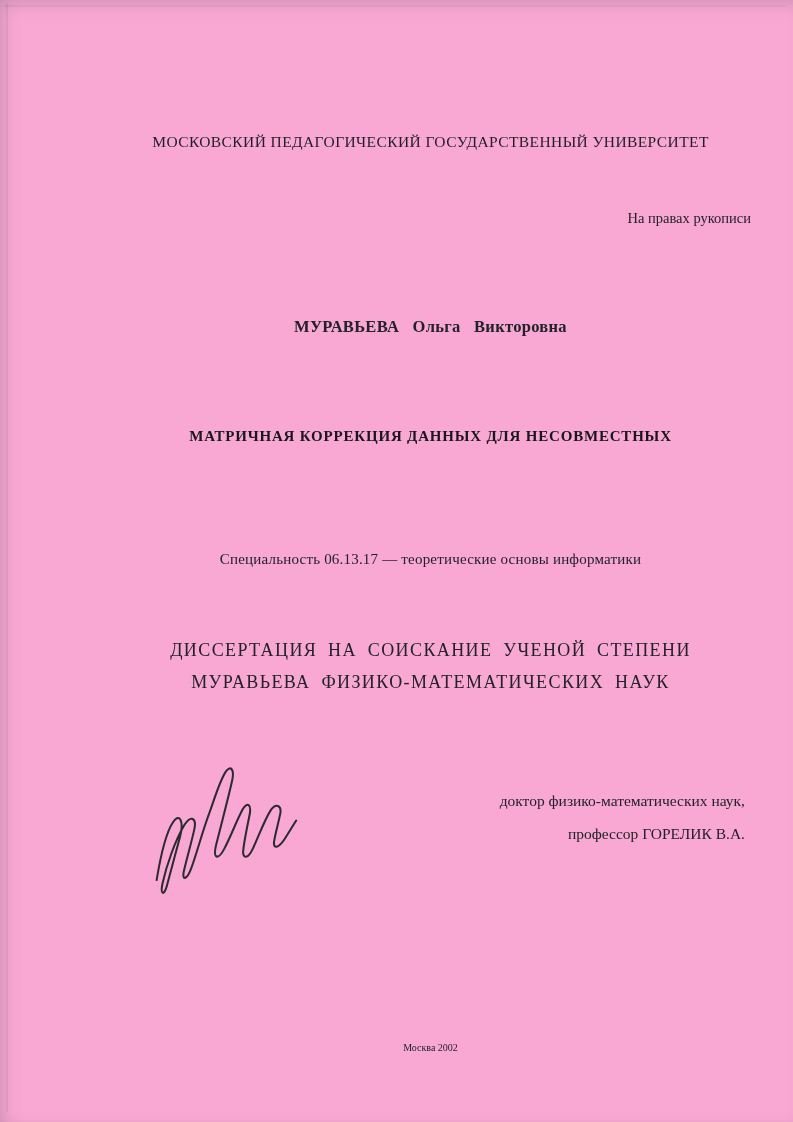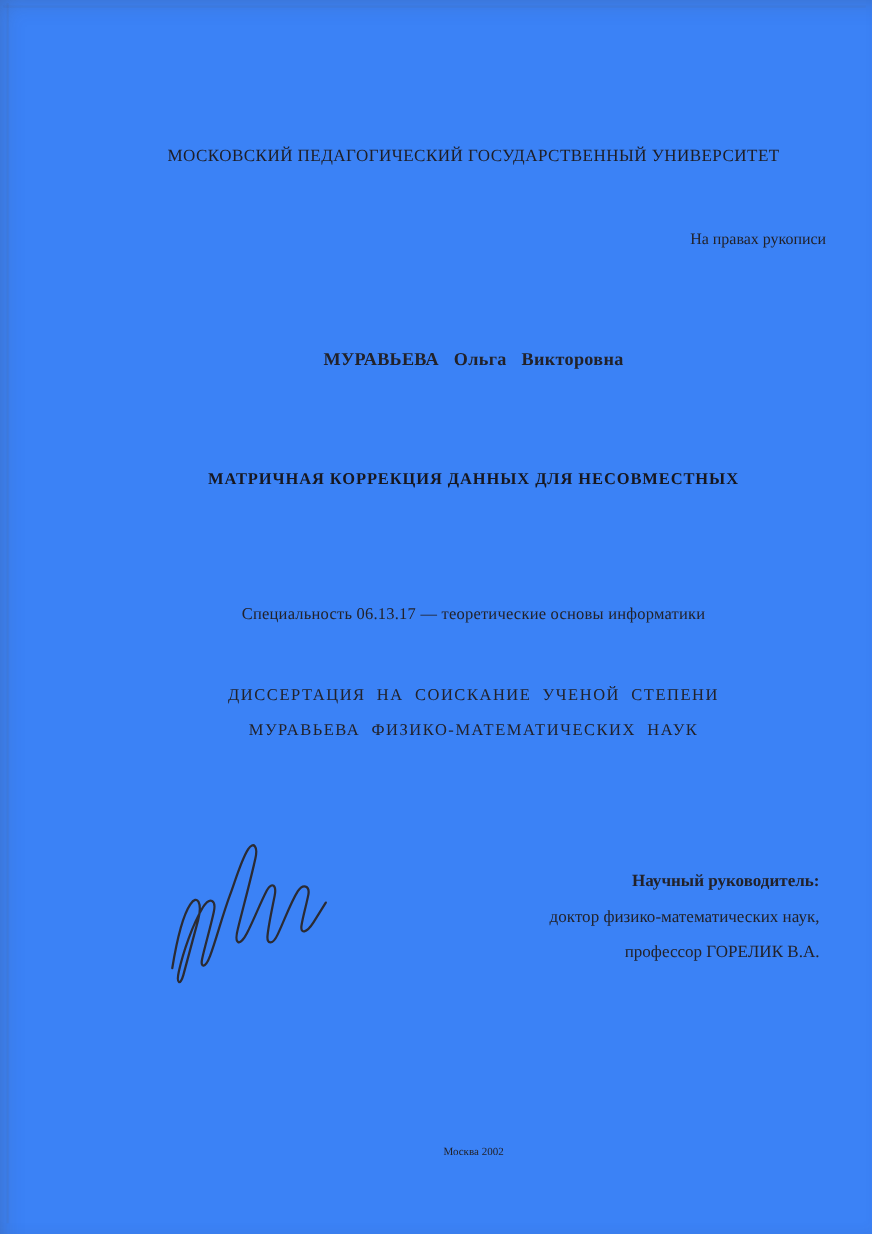--- a/index.html
+++ b/index.html
@@ -5,21 +5,21 @@
   html, body {
     margin: 0;
     padding: 0;
     background: #ffffff;
   }
   .page {
     position: relative;
     width: 793px;
     height: 1122px;
     margin: 0 auto;
-    background: #3b82f6;
+    background: #f9a8d4;
     font-family: "Liberation Serif", "DejaVu Serif", serif;
     color: #22222a;
     overflow: hidden;
     box-shadow: inset 12px 12px 22px -14px rgba(70,70,80,0.35),
                 inset -3px -8px 16px -14px rgba(70,70,80,0.22);
   }
   
   .page::before {
     content: "";
     position: absolute;
@@ -72,23 +72,23 @@
     letter-spacing: 0.8px;
     color: #17171f;
   }
   .specialty {
     top: 551px;
     text-align: center;
     font-size: 15px;
     letter-spacing: 0.2px;
   }
   .dissertation {
-    top: 616px;
+    top: 634px;
     text-align: center;
-    font-size: 15px;
+    font-size: 18px;
     line-height: 32px;
     letter-spacing: 1.4px;
     word-spacing: 5px;
   }
   .advisor {
     top: 785px;
     right: 48px;
     left: auto;
     text-align: right;
     font-size: 15.5px;
@@ -127,21 +127,20 @@
     </div>
 
     <div class="line specialty">Специальность 06.13.17 — теоретические основы информатики</div>
 
     <div class="line dissertation">
       <div>ДИССЕРТАЦИЯ НА СОИСКАНИЕ УЧЕНОЙ СТЕПЕНИ</div>
       <div>МУРАВЬЕВА ФИЗИКО-МАТЕМАТИЧЕСКИХ НАУК</div>
     </div>
 
     <div class="line advisor">
-      <div class="advisor-label">Научный руководитель:</div>
       <div>доктор физико-математических наук,</div>
       <div>профессор ГОРЕЛИК В.А.</div>
     </div>
 
     <div class="signature">
       <svg viewBox="0 0 170 140">
         <path d="M6 118
                  C 12 96, 20 70, 30 58
                  C 38 48, 42 58, 36 74
                  C 30 90, 22 110, 16 126

